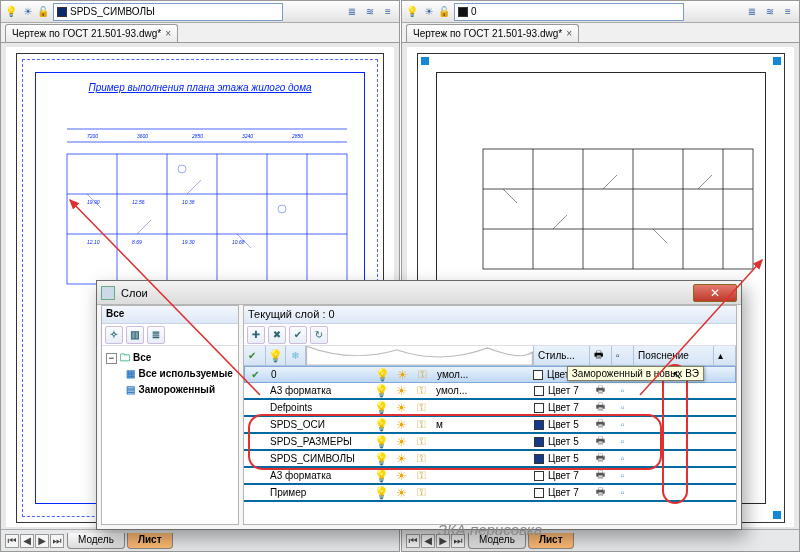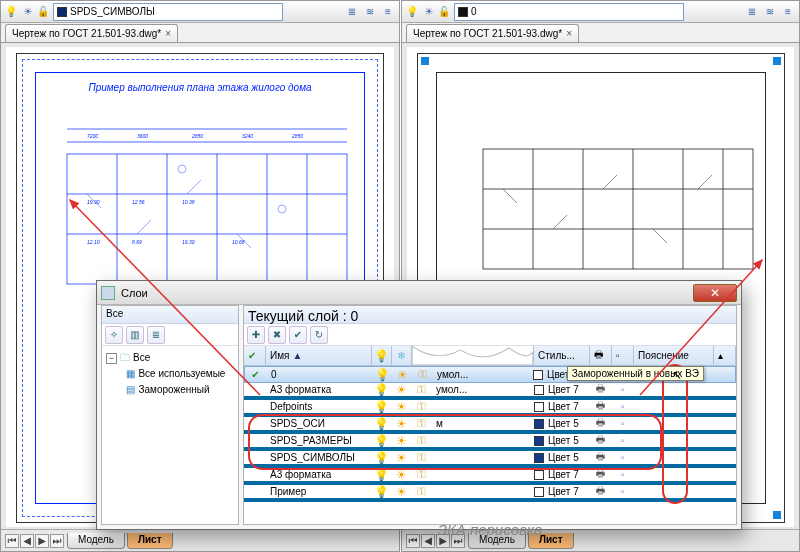--- a/index.html
+++ b/index.html
@@ -22,61 +22,61 @@
   .canvas { position:absolute; left:5px; right:5px; top:46px; bottom:24px; background:#fff; }
   .paper { position:absolute; border:1px solid #333; }
   .pane-left  .paper { left:10px; top:6px; width:368px; height:470px; }
   .pane-right .paper { left:10px; top:6px; width:368px; height:470px; }
   .frame-outer { position:absolute; inset:5px; border:1px dashed #4a66ff; }
   .frame-inner { position:absolute; inset:18px; border:1px solid #0026ff; }
   .pane-left .frame-inner { border-width:1px; }
   .pane-right .frame-inner { border:1px solid #2a2a2a; }
 
   .plan-title { position:absolute; top:28px; left:60px; right:60px; text-align:center; font-style:italic; font-size:10px; }
-  .pane-left .plan-title { color:#0026ff; }
+  .pane-left .plan-title { color:#0026ff;text-decoration:underline; }
 
   .plan-svg { position:absolute; }
   .pane-left  .plan-svg { left:40px; top:60px; width:300px; height:210px; }
   .pane-right .plan-svg { left:60px; top:80px; width:280px; height:160px; }
 
   .corner-grip { position:absolute; width:8px; height:8px; background:#1686d8; }
   .cg-tl{top:3px;left:3px}.cg-tr{top:3px;right:3px}.cg-bl{bottom:3px;left:3px}.cg-br{bottom:3px;right:3px}
 
   .bottom-tabs { position:absolute; left:0; right:0; bottom:0; height:22px; background:#e6e8ea; display:flex; align-items:center; border-top:1px solid #aaa; padding-left:4px; gap:0; font-size:10px; }
   .bottom-tabs .navbtn { width:14px; height:14px; border:1px solid #999; background:#f5f5f5; display:flex; align-items:center; justify-content:center; color:#444; margin-right:1px; }
   .bottom-tabs .sheet-tab { height:16px; padding:1px 10px; border:1px solid #888; border-top:none; background:linear-gradient(#f9f9f9,#dcdcdc); border-radius:0 0 4px 4px; margin-left:2px; }
   .bottom-tabs .active { background:#fdba74; font-weight:bold; }
 
   
   .layers-dialog { position:absolute; left:96px; top:280px; width:646px; height:250px; background:#f6f6f6; border:1px solid #6a6a6a; box-shadow:4px 8px 18px rgba(0,0,0,.35); }
   .dlg-title { height:24px; background:linear-gradient(#f3f3f3,#dcdcdc); border-bottom:1px solid #b5b5b5; display:flex; align-items:center; padding:0 4px; font-size:11px; }
   .dlg-title .icon { width:14px;height:14px; background:#ccd9ea; border:1px solid #6a8; margin-right:6px; }
   .dlg-close { margin-left:auto; width:44px; height:18px; background:linear-gradient(#e27a6e,#c0392b); color:#fff; border:1px solid #862; border-radius:2px; display:flex; align-items:center; justify-content:center; font-size:12px; }
   .dlg-body { position:absolute; top:24px; bottom:4px; left:4px; right:4px; display:flex; gap:4px; }
 
-  .tree-panel { width:138px; border:1px solid #b5b5b5; background:#fff; display:flex; flex-direction:column; }
+  .tree-panel { width:138px; border:1px solid #b5b5b5; background:#fff; display:flex; flex-direction:column;font-weight:bold; }
   .tree-head { height:18px; background:linear-gradient(#f3f7fd,#dde8f6); border-bottom:1px solid #c8d4e6; padding:2px 4px; font-size:10px; }
   .tree-tools { height:22px; display:flex; align-items:center; gap:3px; padding:0 3px; border-bottom:1px solid #dde; }
   .tool { width:18px;height:18px; border:1px solid #cbd; background:linear-gradient(#fafcff,#e8eef6); border-radius:2px; display:flex;align-items:center;justify-content:center; font-size:10px; color:#367; }
   .tree-list { flex:1; padding:4px; font-size:10px; line-height:16px; overflow:hidden; }
   .tree-node { display:flex; align-items:center; gap:3px; }
   .tree-node .exp { width:11px;height:11px;border:1px solid #888;display:flex;align-items:center;justify-content:center;font-size:9px;color:#333;background:#fff; }
   .tree-sub { margin-left:20px; }
 
   .grid-panel { flex:1; border:1px solid #b5b5b5; background:#fff; display:flex; flex-direction:column; position:relative; }
-  .grid-head { height:18px; background:linear-gradient(#f3f7fd,#dde8f6); border-bottom:1px solid #c8d4e6; padding:2px 4px; font-size:14px; }
+  .grid-head { height:18px; background:linear-gradient(#f3f7fd,#dde8f6); border-bottom:1px solid #c8d4e6; padding:2px 4px; font-size:11px; }
   .grid-tools { height:22px; display:flex; align-items:center; gap:3px; padding:0 3px; border-bottom:1px solid #dde; }
   .grid-header { display:flex; height:20px; background:linear-gradient(#eaf2fb,#d5e4f5); border-bottom:1px solid #b0c3da; font-size:10px; }
   .gh { border-right:1px solid #b0c3da; display:flex; align-items:center; padding:0 4px; gap:3px; }
   .gh-chk{width:22px}.gh-name{width:106px}.gh-ic{width:20px;justify-content:center}
   .gh-tear{flex:1;position:relative;background:#fff;overflow:hidden}
   .gh-style{width:56px}.gh-prn{width:22px}.gh-frz{width:22px}.gh-desc{width:80px}.gh-end{width:22px}
 
   .grid-rows { flex:1; overflow:hidden; font-size:10px; }
-  .gr { display:flex; height:17px; align-items:center; border-bottom:4px solid #0369a1; }
+  .gr { display:flex; height:17px; align-items:center; border-bottom:2px solid #0369a1; }
   .gr.sel { background:linear-gradient(#e9f2fc,#bfd8f3); border:1px solid #7fa9d8; }
   .gc { border-right:1px solid transparent; display:flex; align-items:center; padding:0 4px; gap:2px; }
   .gc-chk{width:22px;justify-content:center;color:#2a8b2a}
   .gc-name{width:106px}
   .gc-ic{width:20px;justify-content:center}
   .gc-tear{flex:1;position:relative}
   .gc-style{width:60px;gap:4px}
   .gc-prn{width:22px;justify-content:center;color:#555}
   .gc-frz{width:22px;justify-content:center;color:#3a80c8}
   .gc-desc{width:80px}
@@ -282,24 +282,20 @@
       <div class="grid-tools">
         <div class="tool">✚</div>
         <div class="tool">✖</div>
         <div class="tool">✔</div>
         <div class="tool">↻</div>
       </div>
       <div class="grid-header">
         <div class="gh gh-chk">
             <span style="color:#2a8b2a">✔</span>
           </div>
-        <div class="gh gh-name">
-            <span>Имя</span> 
-            <span style="color:#336">▲</span>
-          </div>
         <div class="gh gh-ic">
             <span class="bulb">💡</span>
           </div>
         <div class="gh gh-ic">
             <span style="color:#6bd">❄</span>
           </div>
         <div class="gh gh-tear">
           <svg class="tear-svg" viewBox="0 0 100 20" preserveAspectRatio="none">
               <path d="M0,0 Q20,18 40,4 Q60,20 80,2 Q95,16 100,6 L100,20 L0,20 Z" fill="#fff" stroke="#bbb"></path>
             </svg>

